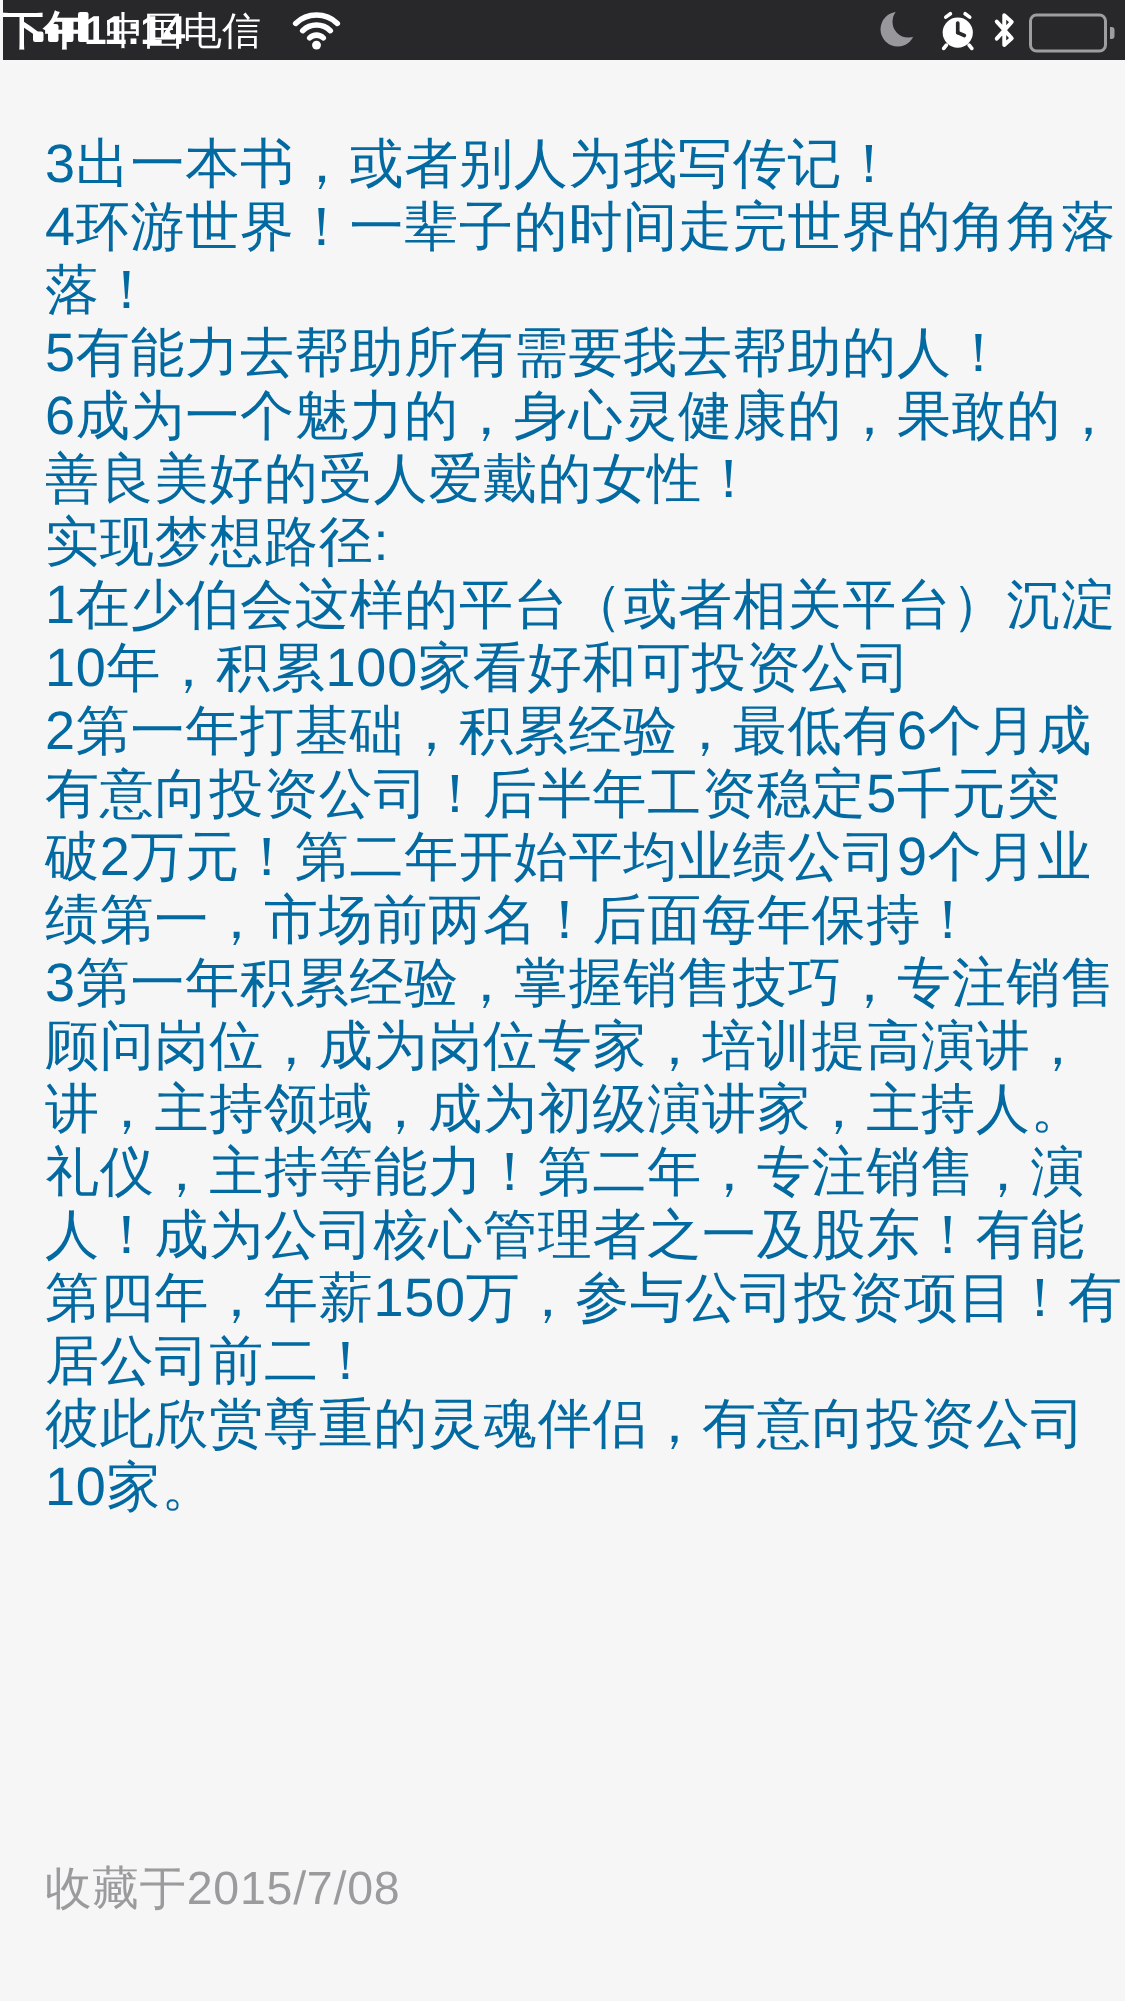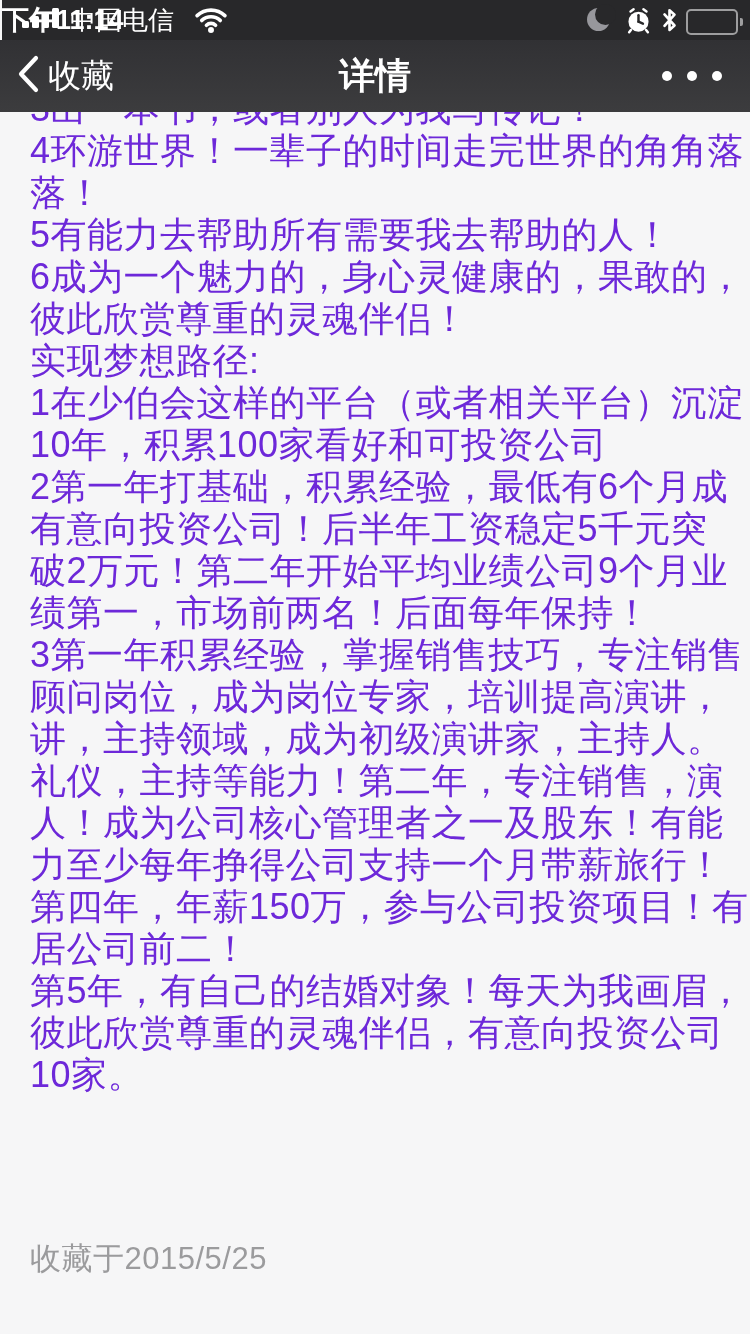--- a/index.html
+++ b/index.html
@@ -8,21 +8,21 @@
     background:#f6f6f7;
     font-family:"Liberation Sans","DejaVu Sans",sans-serif;
     -webkit-font-smoothing:antialiased;
   }
   
   .content{
     position:absolute;inset:0;background:#f6f6f7;z-index:1;
   }
   .note-text{
     position:absolute;top:88px;left:30px;right:26px;
-    font-size:36px;line-height:42px;color:#6d28d9;
+    font-size:36px;line-height:42px;color:#0369a1;
     letter-spacing:0.5px;
   }
   .note-text .line{white-space:nowrap;height:42px;overflow:visible;}
   .note-footer{
     position:absolute;top:1238px;left:30px;
     font-size:31px;color:#9b9b9d;letter-spacing:0.5px;
   }
   
   .header{
     position:absolute;top:0;left:0;right:0;height:112px;z-index:2;
@@ -78,41 +78,39 @@
 </head>
 <body>
 
 <div class="content">
   <div class="note-text">
     <div class="line">3出一本书，或者别人为我写传记！</div>
     <div class="line">4环游世界！一辈子的时间走完世界的角角落</div>
     <div class="line">落！</div>
     <div class="line">5有能力去帮助所有需要我去帮助的人！</div>
     <div class="line">6成为一个魅力的，身心灵健康的，果敢的，</div>
-    <div class="line">彼此欣赏尊重的灵魂伴侣！</div>
+    <div class="line">善良美好的受人爱戴的女性！</div>
     <div class="line">实现梦想路径:</div>
     <div class="line">1在少伯会这样的平台（或者相关平台）沉淀</div>
     <div class="line">10年，积累100家看好和可投资公司</div>
     <div class="line">2第一年打基础，积累经验，最低有6个月成</div>
     <div class="line">有意向投资公司！后半年工资稳定5千元突</div>
     <div class="line">破2万元！第二年开始平均业绩公司9个月业</div>
     <div class="line">绩第一，市场前两名！后面每年保持！</div>
     <div class="line">3第一年积累经验，掌握销售技巧，专注销售</div>
     <div class="line">顾问岗位，成为岗位专家，培训提高演讲，</div>
     <div class="line">讲，主持领域，成为初级演讲家，主持人。</div>
     <div class="line">礼仪，主持等能力！第二年，专注销售，演</div>
     <div class="line">人！成为公司核心管理者之一及股东！有能</div>
-    <div class="line">力至少每年挣得公司支持一个月带薪旅行！</div>
     <div class="line">第四年，年薪150万，参与公司投资项目！有</div>
     <div class="line">居公司前二！</div>
-    <div class="line">第5年，有自己的结婚对象！每天为我画眉，</div>
     <div class="line">彼此欣赏尊重的灵魂伴侣，有意向投资公司</div>
     <div class="line">10家。</div>
   </div>
-  <div class="note-footer">收藏于2015/5/25</div>
+  <div class="note-footer">收藏于2015/7/08</div>
 </div>
 
 <div class="header">
 
   <div class="status-bar">
     <span class="signal">
         <i></i>
         <i></i>
         <i></i>
         <i></i>
@@ -146,30 +144,14 @@
       <svg width="17" height="25" viewBox="0 0 12 18">
         <path d="M2.4 4.6 L9.6 12.6 L6 15.8 L6 1.6 L9.6 4.8 L2.4 12.8" fill="none" stroke="#fff" stroke-width="1.9" stroke-linejoin="round" stroke-linecap="round"></path>
       </svg>
     </span>
     <span class="battery">
       <span class="shell"><span class="fill"></span></span>
         <span class="tip"></span>
     </span>
   </div>
 
-  <div class="nav-bar">
-    <div class="back-btn">
-      <span>
-        <svg width="24" height="40" viewBox="0 0 24 40">
-          <polyline points="20,4 5,20 20,36" fill="none" stroke="#fff" stroke-width="4.2" stroke-linecap="round" stroke-linejoin="round"></polyline>
-        </svg>
-      </span>
-      <span class="back-label">收藏</span>
-    </div>
-    <div class="nav-title">详情</div>
-    <div class="more-btn">
-      <i></i>
-        <i></i>
-        <i></i>
-    </div>
-  </div>
 
 </div>
 
 </body></html>

